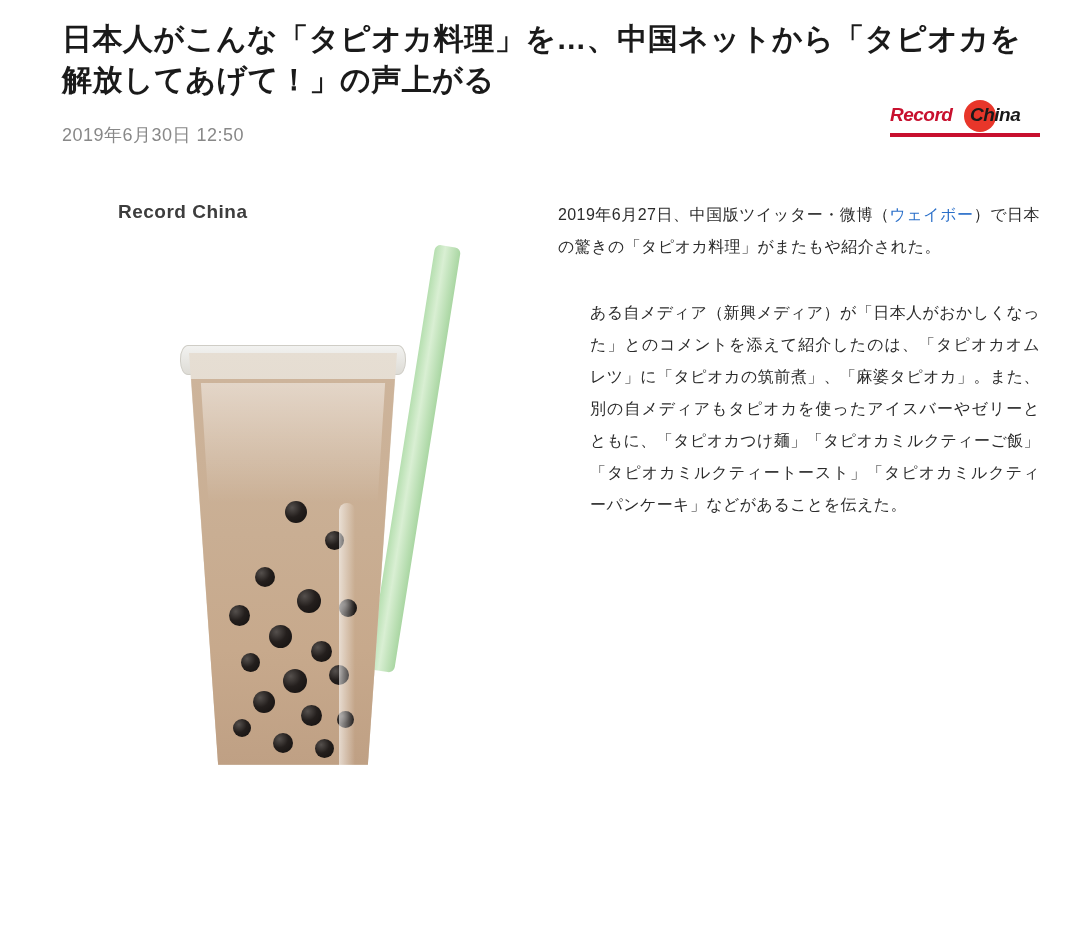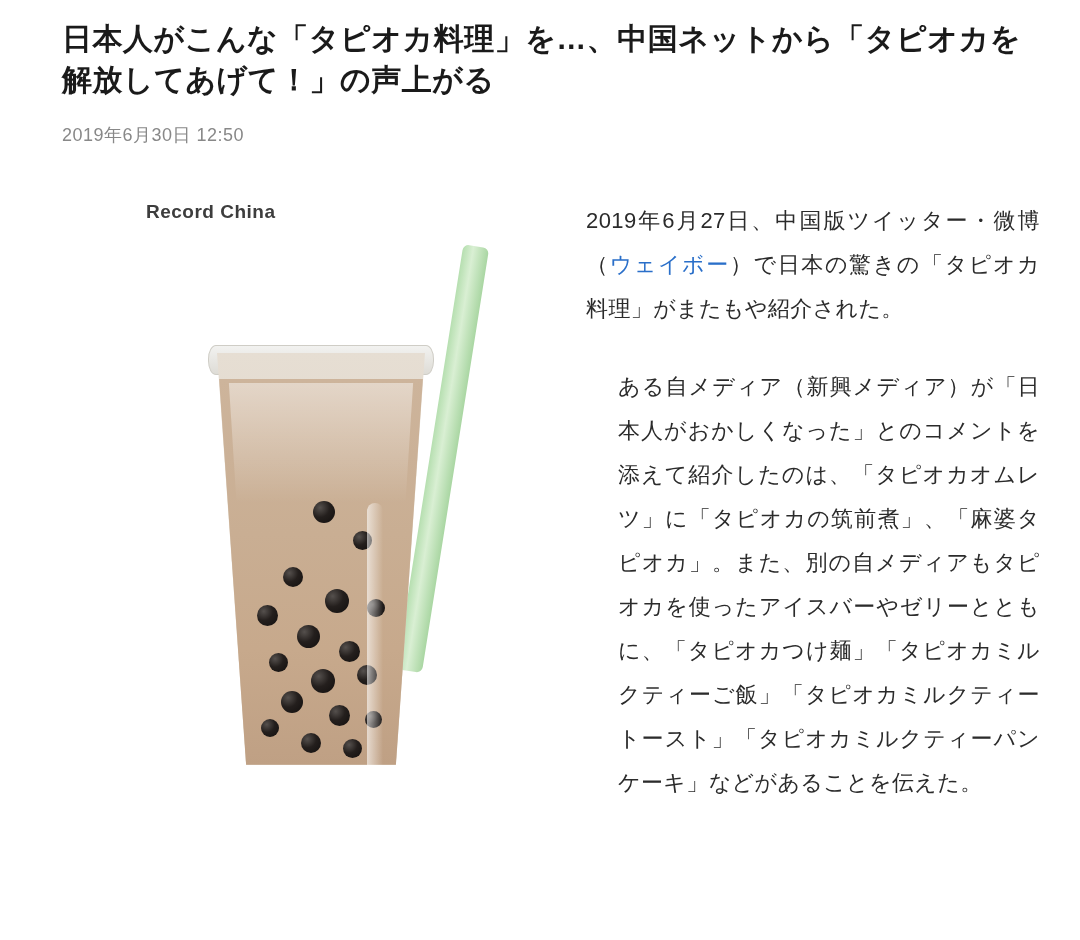--- a/index.html
+++ b/index.html
@@ -90,21 +90,21 @@
     left: 0;
     top: 33px;
     width: 150px;
     height: 4px;
     background: #c8102e;
   }
 
   
   .content {
     display: flex;
-    padding: 44px 40px 0 90px;
+    padding: 44px 40px 0 62px;
     gap: 44px;
   }
   .col-left {
     width: 452px;
     flex: 0 0 452px;
   }
   .col-right {
     flex: 1 1 auto;
     padding-top: 8px;
   }
@@ -207,21 +207,21 @@
     margin-top: 14px;
     font-size: 16px;
     line-height: 1.62;
     color: #777777;
     width: 452px;
     letter-spacing: 0.2px;
   }
 
   
   .para {
-    font-size: 22px;
+    font-size: 16px;
     line-height: 2.0;
     color: #2b2b2b;
     margin: 0 0 34px 0;
     letter-spacing: 0.4px;
     text-align: justify;
   }
   .para:last-child { margin-bottom: 0; margin-left: 32px; }
   .inline-link {
     color: #2a6fc9;
     text-decoration: none;
@@ -229,20 +229,28 @@
 </style>
 </head>
 <body>
 
 <div class="page">
 
   <div class="article-header">
     <h1 class="article-title">日本人がこんな「タピオカ料理」を…、中国ネットから「タピオカを解放してあげて！」の声上がる</h1>
     <div class="article-date">2019年6月30日 12:50</div>
 
+    <div class="logo-wrap">
+      <div class="logo-box">
+        <div class="logo-circle"></div>
+        <div class="logo-record">Record</div>
+        <div class="logo-china">China</div>
+        <div class="logo-underline"></div>
+      </div>
+    </div>
   </div>
 
   <div class="content">
 
     <div class="col-left">
       <div class="figure">
         <div class="figure-watermark">Record China</div>
 
         <div class="cup-scene">
           <div class="straw"></div>

